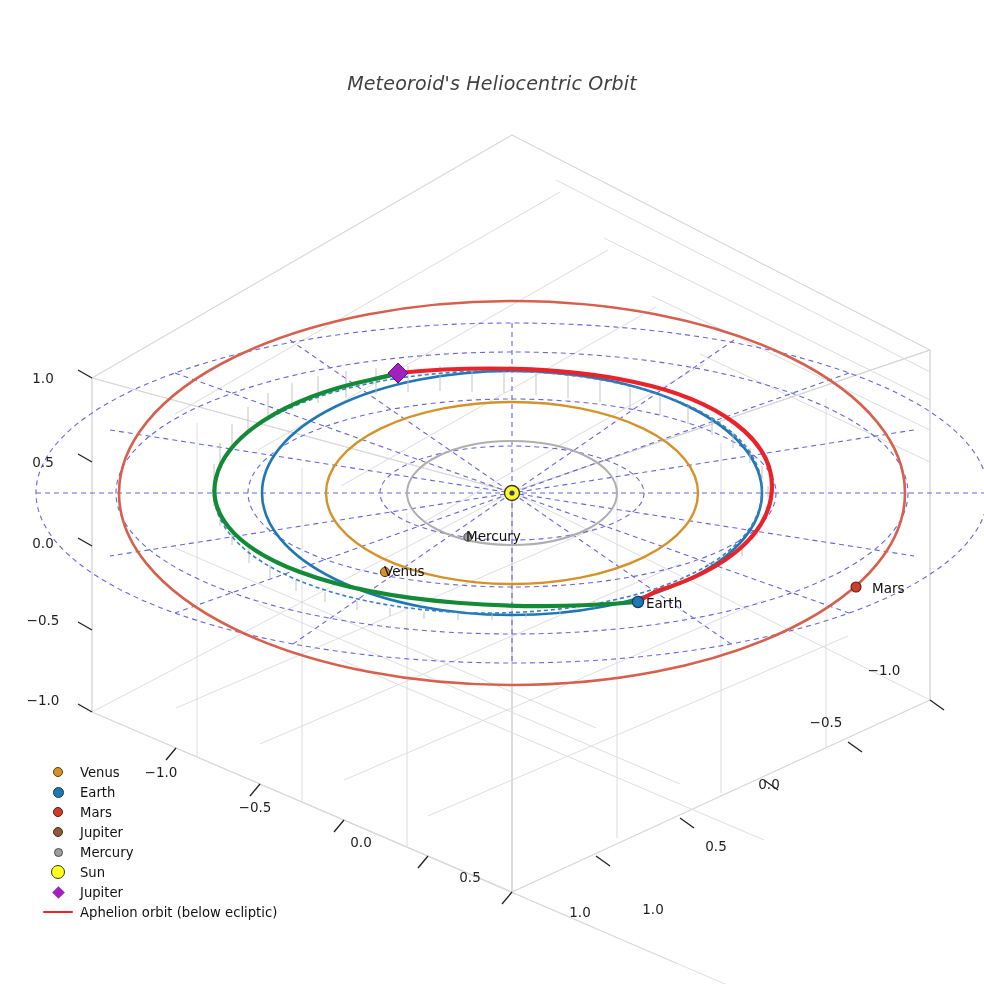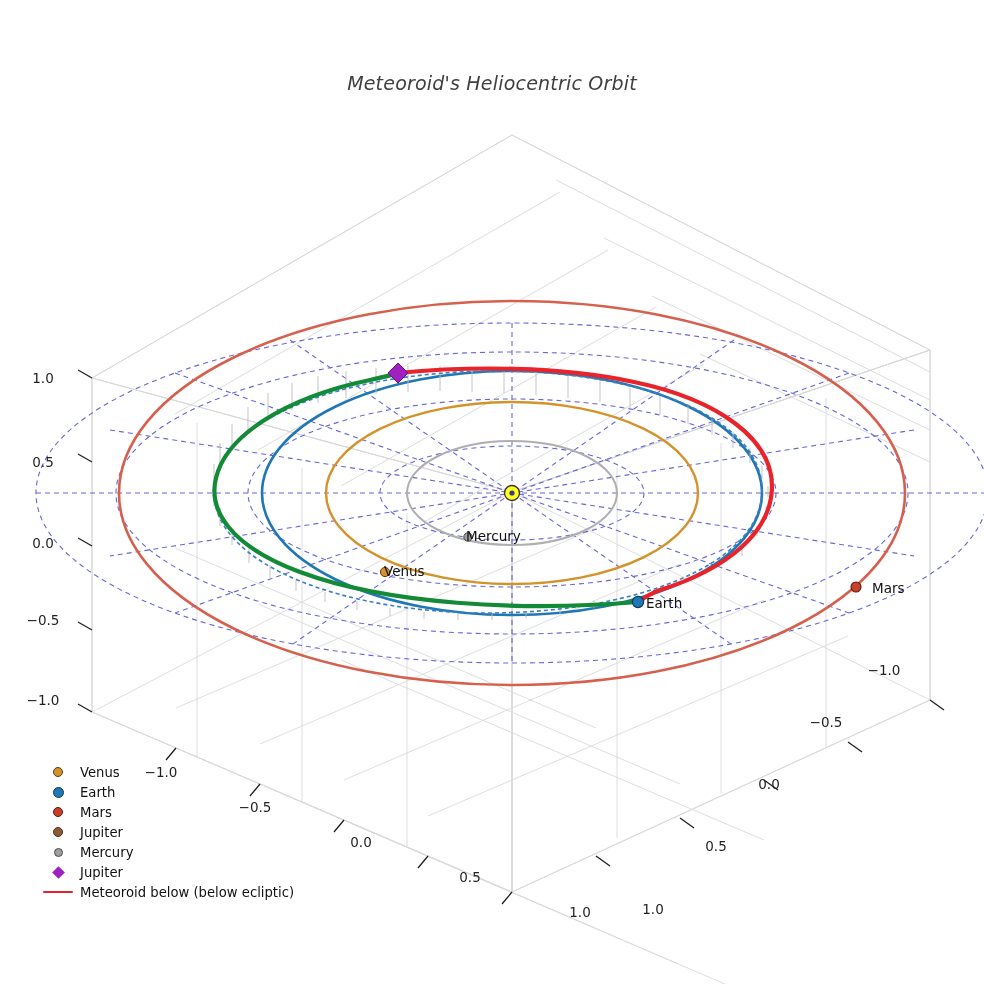--- a/index.html
+++ b/index.html
@@ -267,30 +267,36 @@
       <span class="leg-label">Jupiter</span>
     </div>
 
     <div class="leg-row">
       <span class="leg-key">
         <span class="dot" style="width:7px;height:7px;background:#9e9e9e;border:1px solid #4a4a4a;"></span>
       </span>
       <span class="leg-label">Mercury</span>
     </div>
 
+    <div class="leg-row">
+      <span class="leg-key">
+        <span class="dot" style="width:12px;height:12px;background:#ffff1a;border:1.3px solid #333333;"></span>
+      </span>
+      <span class="leg-label">Sun</span>
+    </div>
 
     <div class="leg-row">
       <span class="leg-key">
         <span class="diamond" style="background:#a020c0;"></span>
       </span>
       <span class="leg-label">Jupiter</span>
     </div>
 
 
     <div class="leg-row">
       <span class="leg-key">
         <span class="linekey" style="background:#e8232a;"></span>
       </span>
-      <span class="leg-label">Meteoroid below (below ecliptic)</span>
+      <span class="leg-label">Aphelion orbit (below ecliptic)</span>
     </div>
 
   </div>
 </div>
 
 </body></html>

